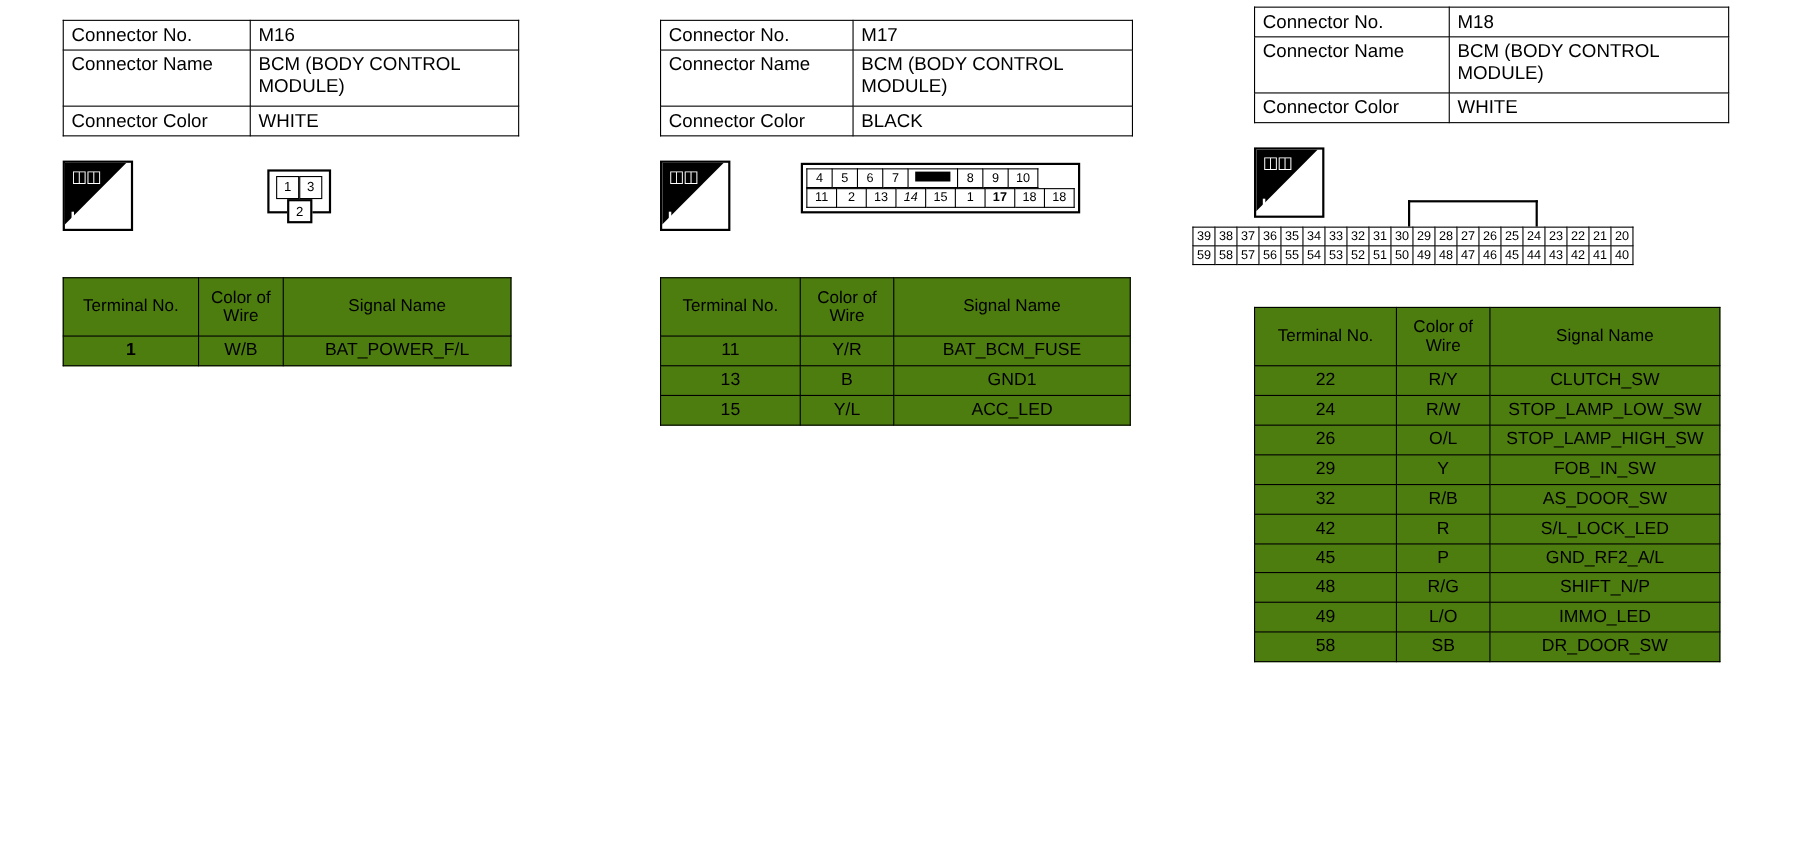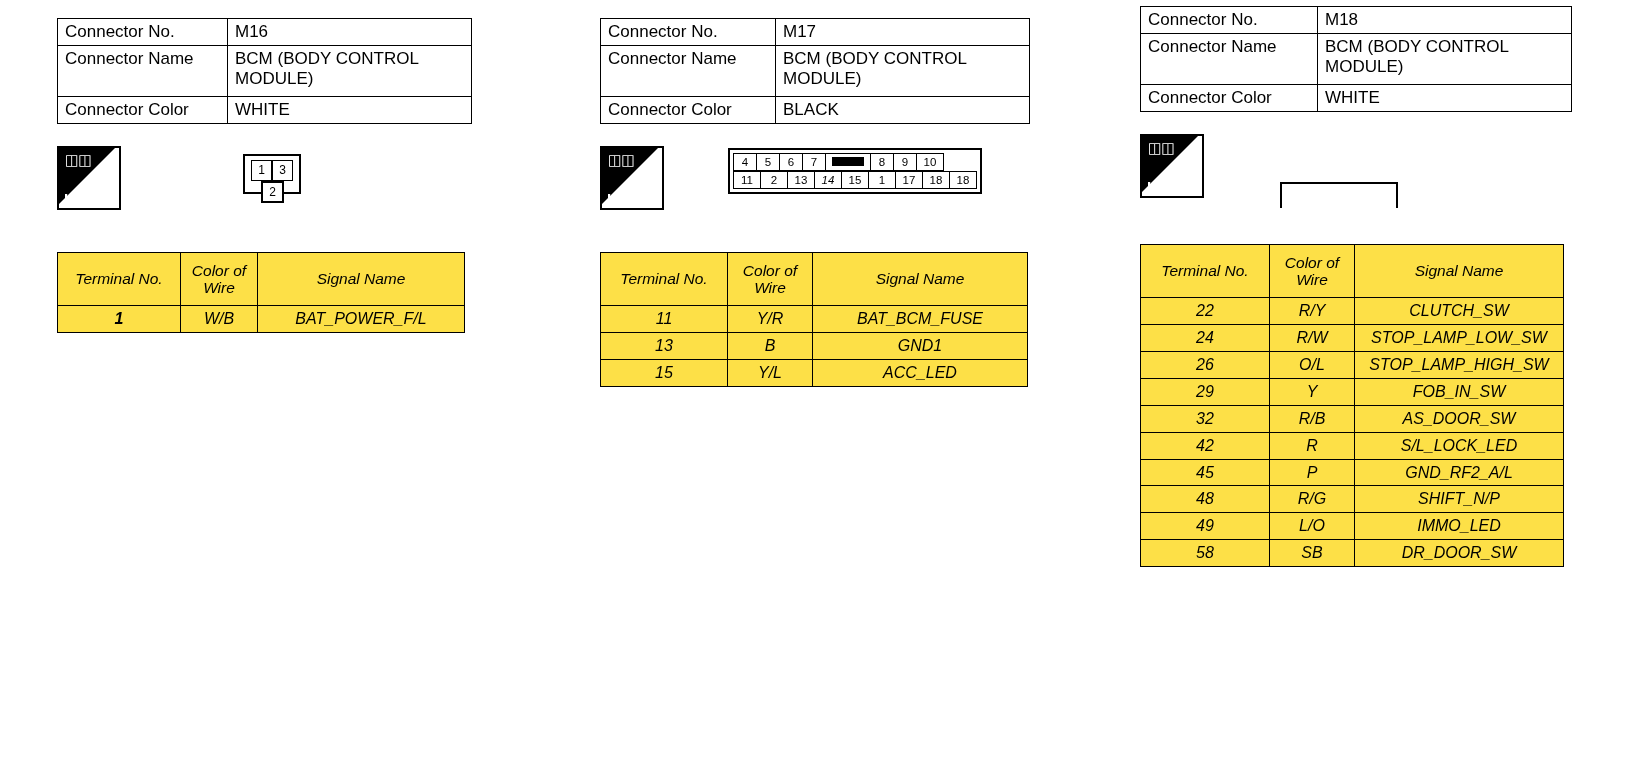--- a/index.html
+++ b/index.html
@@ -53,21 +53,21 @@
   .pinbox{border:2px solid #000;padding:3px;display:inline-block;background:#fff;}
 
   
   .m16conn{position:relative;width:72px;height:58px;}
   .m16conn .outer{position:absolute;left:6px;top:0;width:58px;height:40px;border:2px solid #000;box-sizing:border-box;}
   .m16conn .c1{position:absolute;left:14px;top:6px;width:21px;height:21px;border:1.5px solid #000;box-sizing:border-box;font-size:12px;text-align:center;line-height:19px;}
   .m16conn .c3{position:absolute;left:35px;top:6px;width:21px;height:21px;border:1.5px solid #000;box-sizing:border-box;font-size:12px;text-align:center;line-height:19px;}
   .m16conn .c2{position:absolute;left:24px;top:27px;width:23px;height:22px;border:2px solid #000;box-sizing:border-box;font-size:12px;text-align:center;line-height:19px;background:#fff;}
 
   
-  table.term{border-collapse:collapse;table-layout:fixed;background:#fde047;font-style:italic;}
+  table.term{border-collapse:collapse;table-layout:fixed;background:#4d7c0f;}
   table.term th, table.term td{
     border:1.5px solid #000;
     font-size:16px;
     text-align:center;
     padding:4px 3px;
     line-height:1.12;
     font-weight:normal;
   }
   table.term th{font-size:15.5px;}
   .sig{font-size:16px;}
@@ -171,21 +171,21 @@
         </table>
       <table class="pingrid">
         <tbody>
             <tr>
           <td style="width:22px;">11</td>
           <td style="width:22px;">2</td>
           <td style="width:22px;">13</td>
           <td style="width:22px;font-style:italic;">14</td>
           <td style="width:22px;">15</td>
           <td style="width:22px;">1</td>
-          <td style="width:22px;">17</td>
+          <td style="width:22px;font-weight:bold;">17</td>
           <td style="width:22px;">18</td>
           <td style="width:22px;">18</td>
         </tr>
       </tbody>
         </table>
     </div>
   </div>
 
   <table class="term" style="width:428px;margin-top:26px;">
     <tbody>
@@ -240,20 +240,64 @@
       <div class="tri"></div>
       <div class="glyph">◫◫</div>
       <div class="hstext">H.S.</div>
     </div>
   </div>
 
   <div style="position:relative;margin-top:6px;margin-left:-56px;">
     <div style="position:absolute;left:196px;top:-24px;width:118px;height:26px;border:2px solid #000;border-bottom:none;box-sizing:border-box;background:#fff;"></div>
     <table class="pingrid" style="position:relative;background:#fff;">
       <tbody>
+          <tr>
+        <td>39</td>
+        <td>38</td>
+        <td>37</td>
+        <td>36</td>
+        <td>35</td>
+        <td>34</td>
+        <td>33</td>
+        <td>32</td>
+        <td>31</td>
+        <td>30</td>
+        <td>29</td>
+        <td>28</td>
+        <td>27</td>
+        <td>26</td>
+        <td>25</td>
+        <td>24</td>
+        <td>23</td>
+        <td>22</td>
+        <td>21</td>
+        <td>20</td>
+      </tr>
+      <tr>
+        <td>59</td>
+        <td>58</td>
+        <td>57</td>
+        <td>56</td>
+        <td>55</td>
+        <td>54</td>
+        <td>53</td>
+        <td>52</td>
+        <td>51</td>
+        <td>50</td>
+        <td>49</td>
+        <td>48</td>
+        <td>47</td>
+        <td>46</td>
+        <td>45</td>
+        <td>44</td>
+        <td>43</td>
+        <td>42</td>
+        <td>41</td>
+        <td>40</td>
+      </tr>
     </tbody>
       </table>
   </div>
 
   <table class="term" style="width:424px;margin-top:38px;">
     <tbody>
         <tr>
       <th style="width:122px;height:44px;">Terminal No.</th>
       <th style="width:78px;">
         <span>Color of</span><br>

